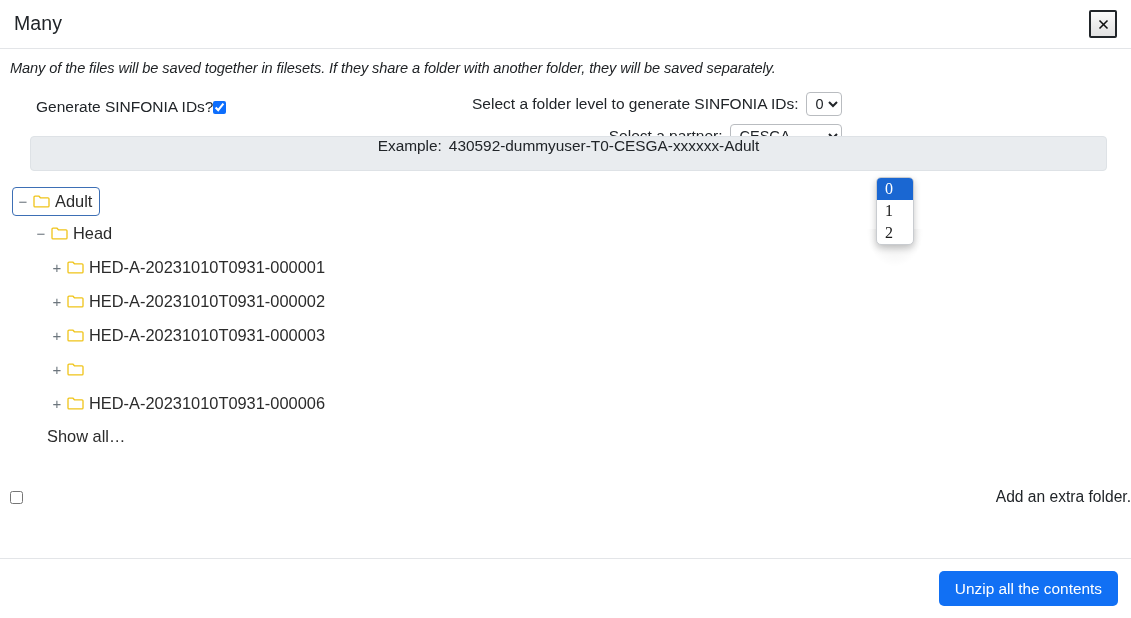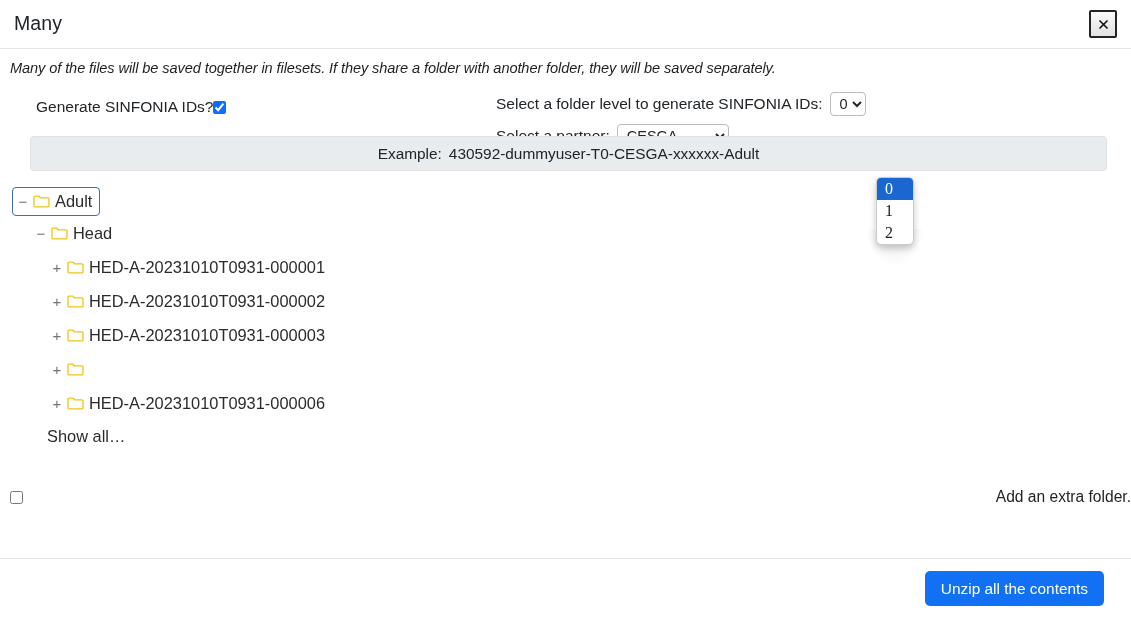--- a/index.html
+++ b/index.html
@@ -83,25 +83,26 @@
   input.cb {
     width: 13px;
     height: 13px;
     margin: 0;
     cursor: pointer;
     accent-color: #0d6efd;
   }
 
   .selects-block {
     position: absolute;
-    left: 496px;
+    left: 472px;
     top: 16px;
     display: flex;
     flex-direction: column;
     gap: 8px;
+    align-items: flex-end;
   }
   .select-line {
     display: flex;
     align-items: center;
     font-size: 15.5px;
     color: #212529;
     height: 24px;
   }
   .select-line .lbl { margin-right: 7px; }
 
@@ -158,21 +159,21 @@
     pointer-events: none;
   }
 
   .example-bar {
     margin: 18px 24px 0 30px;
     background: #e9ecef;
     border: 1px solid #dee2e6;
     border-radius: 4px;
     height: 35px;
     display: flex;
-    align-items: center;
+    align-items: flex-start;
     justify-content: center;
     font-size: 15.4px;
     color: #212529;
     position: relative;
     z-index: 5;
   }
   .example-bar .ex-label { margin-right: 7px; }
 
   
   .tree {
@@ -240,21 +241,21 @@
   .modal-footer {
     position: absolute;
     left: 0;
     right: 0;
     top: 558px;
     height: 60px;
     border-top: 1px solid #e3e5e8;
     display: flex;
     align-items: center;
     justify-content: flex-end;
-    padding-right: 27px;
+    padding-right: 13px;
   }
   .btn-primary {
     background: #1170f4;
     color: #ffffff;
     border: none;
     border-radius: 5px;
     font-family: "Liberation Sans", sans-serif;
     font-size: 15.4px;
     padding: 0 16px;
     height: 35px;

